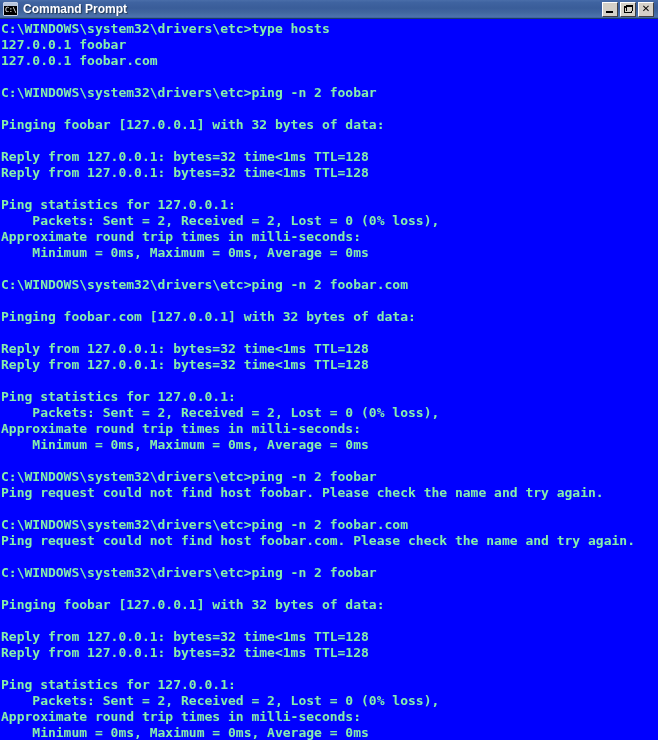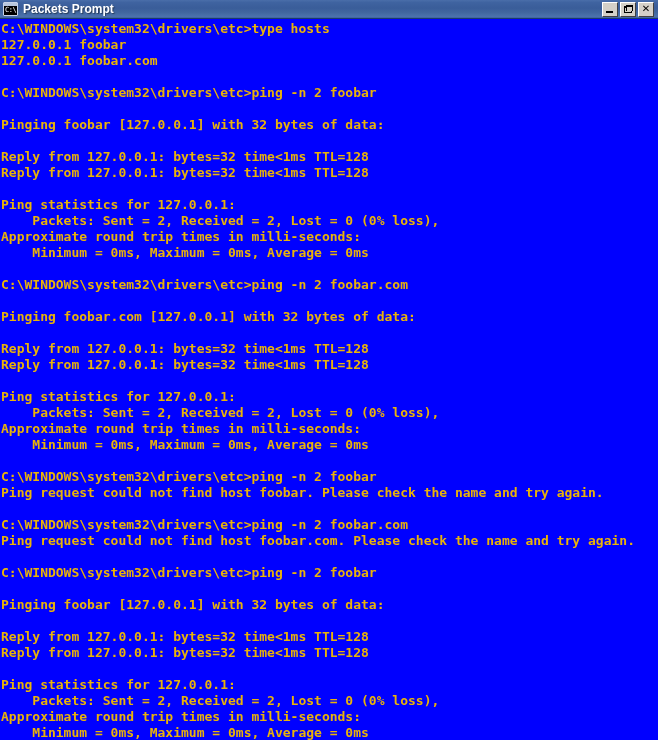--- a/index.html
+++ b/index.html
@@ -153,21 +153,21 @@
     background: #0000ff;
     overflow: hidden;
     padding: 2px 0 0 1px;
     box-sizing: border-box;
     position: relative;
   }
   .console-lines {
     font-family: "DejaVu Sans Mono", monospace;
     font-size: 13px;
     line-height: 16px;
-    color: #eab308;
+    color: #86efac;
     white-space: pre;
     letter-spacing: 0px;
     font-weight: bold;
     -webkit-font-smoothing: none;
   }
   .line {
     height: 16px;
     white-space: pre;
     display: block;
     overflow: hidden;
@@ -176,21 +176,21 @@
 </head>
 <body>
 
 <div class="window">
 
   <div class="titlebar">
     <div class="title-icon">
       <div class="bar"></div>
       <div class="prompt">C:\</div>
     </div>
-    <div class="title-text">Packets Prompt</div>
+    <div class="title-text">Command Prompt</div>
     <div class="win-buttons">
       <div class="win-btn">
         <span class="min-mark"></span>
       </div>
       <div class="win-btn">
         <span class="max-mark"></span>
         <span class="max-mark2"></span>
       </div>
       <div class="win-btn">
         <span class="glyph">✕</span>

